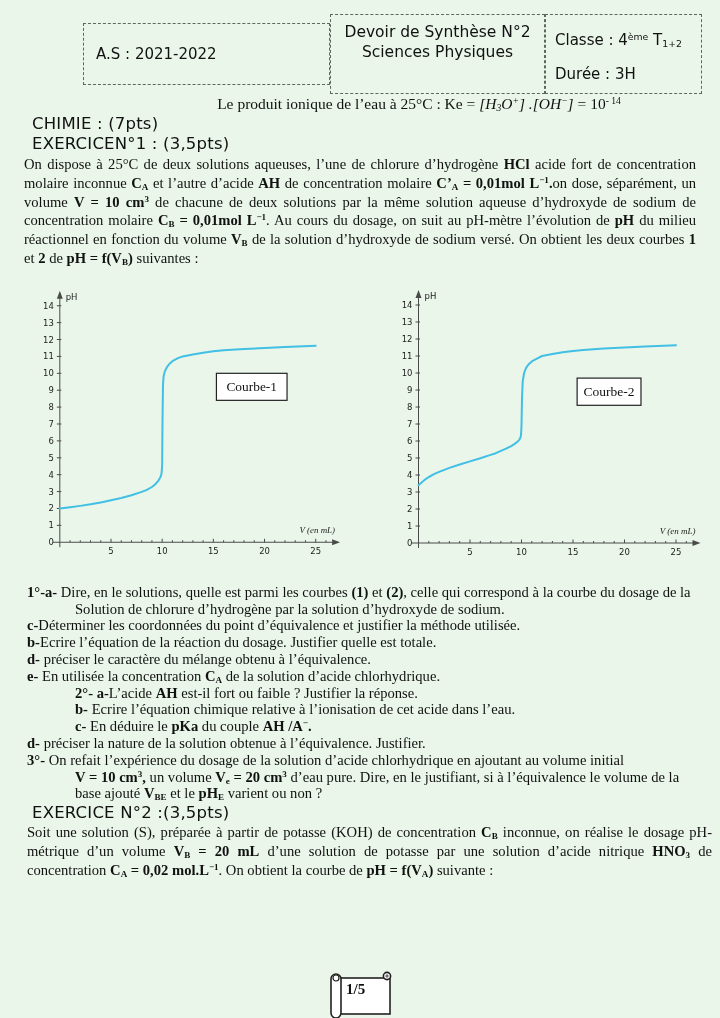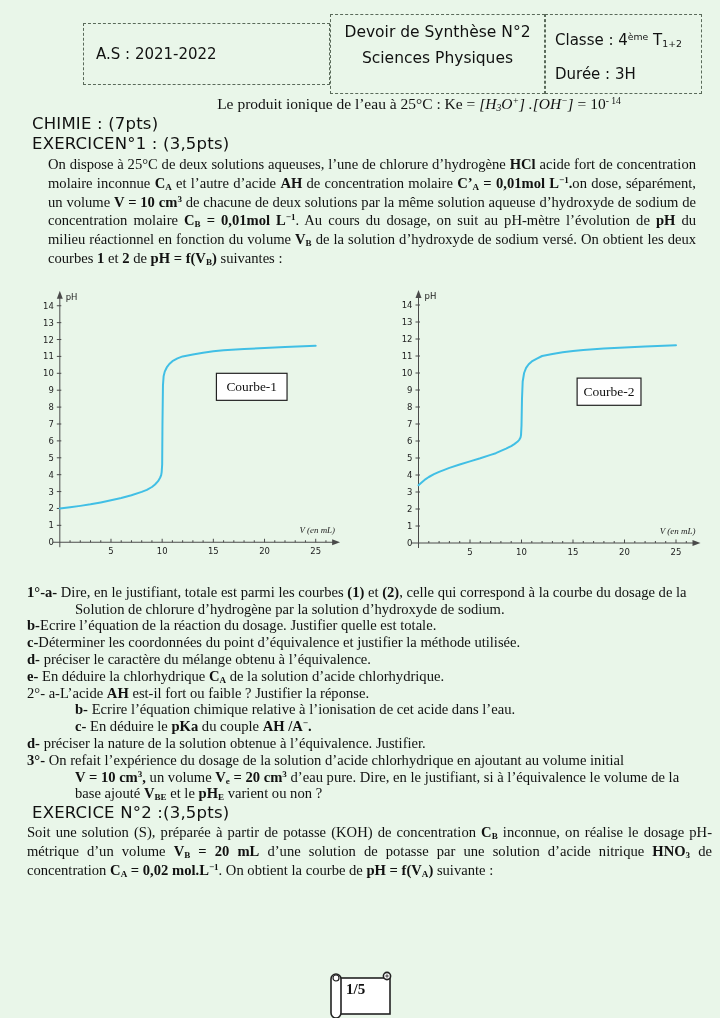--- a/index.html
+++ b/index.html
@@ -10,27 +10,27 @@
   }
   sub,sup{font-size:62%;line-height:0;}
   sub{vertical-align:-0.25em;}
   sup{vertical-align:0.55em;}
   .hdr{display:flex;margin:14px 0 0 83px;align-items:stretch;}
   .hbox{border:1.6px dashed #5a6a5a;box-sizing:border-box;background:transparent;}
   .hbox.left{width:247px;height:62px;align-self:center;display:flex;align-items:center;
     padding-left:12px;font-family:"DejaVu Sans",sans-serif;font-size:15px;}
   .hbox.mid{width:215px;height:80px;text-align:center;font-family:"DejaVu Sans",sans-serif;
     font-size:15.5px;padding-top:8px;}
-  .hbox.mid .l2{margin-top:8px;text-align:center;}
+  .hbox.mid .l2{margin-top:2px;text-align:center;}
   .hbox.right{width:157px;height:80px;font-family:"DejaVu Sans",sans-serif;font-size:15px;
     padding:16px 0 0 9px;}
   .hbox.right .l2{margin-top:16px;}
   .ke-line{font-size:15.5px;text-align:center;padding-left:118px;margin-top:1px;}
   .h-sans{font-family:"DejaVu Sans",sans-serif;font-size:16.5px;margin:1px 0 0 32px;letter-spacing:0.2px;}
-  .para{margin:2px 24px 0 48px;font-size:14.6px;line-height:18.8px;text-align:justify;}
+  .para{margin:2px 24px 0 24px;font-size:14.6px;line-height:18.8px;text-align:justify;}
   .charts-row{display:flex;margin:9px 0 0 30px;gap:34px;}
   .chart-box{position:relative;}
   .questions{margin:11px 20px 0 27px;font-size:14.6px;line-height:16.8px;}
   .q-line{min-height:16.8px;}
   .q-indent{padding-left:48px;}
   .para2{margin:1px 8px 0 27px;font-size:14.6px;line-height:18.8px;text-align:justify;}
   .scroll-marker{width:72px;margin:90px auto 0 auto;position:relative;left:3px;}
   .scroll-marker svg{display:block;}
   .scroll-num{position:absolute;left:19px;top:11px;font-weight:bold;font-size:15px;
     font-family:"Liberation Serif",serif;}
@@ -198,27 +198,27 @@
         <line x1="297.8" y1="266" x2="297.8" y2="264" stroke="#4a4a4a" stroke-width="1"></line>
         <text x="36" y="22" font-size="8.5" font-family="DejaVu Sans, sans-serif" fill="#222">pH</text>
         <text x="307" y="257" text-anchor="end" font-size="9" font-style="italic" font-family="Liberation Serif, serif" fill="#222">V (en mL)</text>
         <path d="M30.0,208.2 L33.1,205.5 L37.2,202.1 L40.3,200.0 L45.5,197.2 L50.6,194.9 L55.8,192.9 L60.9,190.9 L71.2,187.5 L81.5,184.4 L91.8,181.3 L102.1,177.9 L107.3,176.2 L112.4,173.9 L117.6,171.7 L122.7,169.1 L125.8,167.1 L128.9,164.8 L130.9,162.6 L132.0,160.6 L132.5,158.1 L133.0,148.7 L133.5,121.5 L134.2,104.5 L135.6,96.0 L137.6,90.9 L140.2,87.2 L143.3,84.4 L148.4,81.6 L153.6,79.0 L163.9,77.0 L174.2,75.3 L184.5,73.9 L194.8,72.9 L215.4,71.5 L236.0,70.5 L256.6,69.5 L287.5,68.3" fill="none" stroke="#41bfe5" stroke-width="2" stroke-linejoin="round" stroke-linecap="round"></path>
         <rect x="188.62" y="101.10000000000002" width="63.860000000000014" height="27.19999999999999" fill="#ffffff" stroke="#222" stroke-width="1.2"></rect>
         <text x="220.55" y="119.20000000000002" text-anchor="middle" font-size="13.5" font-family="Liberation Serif, serif" fill="#111">Courbe-2</text>
       </svg></div>
 </div>
 
 <div class="questions">
-    <div class="q-line"><span style="font-weight: bold;">1°-a-</span><span> Dire, en le justifiant, totale est parmi les courbes </span><span style="font-weight: bold;">(1)</span><span> et </span><span style="font-weight: bold;">(2)</span><span>, celle qui correspond à la courbe du  dosage  de la</span></div>
+    <div class="q-line"><span style="font-weight: bold;">1°-a-</span><span> Dire, en le solutions, quelle est parmi les courbes </span><span style="font-weight: bold;">(1)</span><span> et </span><span style="font-weight: bold;">(2)</span><span>, celle qui correspond à la courbe du  dosage  de la</span></div>
     <div class="q-line q-indent"><span>Solution de chlorure d’hydrogène par la solution d’hydroxyde de sodium.</span></div>
+    <div class="q-line"><span style="font-weight: bold;">c-</span><span>Déterminer les coordonnées du point d’équivalence  et justifier la méthode utilisée.</span></div>
     <div class="q-line"><span> </span><span style="font-weight: bold;">b-</span><span>Ecrire l’équation de la réaction du dosage. Justifier quelle est totale.</span></div>
-    <div class="q-line"><span style="font-weight: bold;">c-</span><span>Déterminer les coordonnées du point d’équivalence  et justifier la méthode utilisée.</span></div>
     <div class="q-line"><span style="font-weight: bold;">d-</span><span> préciser le caractère du mélange obtenu à l’équivalence.</span></div>
-    <div class="q-line"><span style="font-weight: bold;">e-</span><span> En déduire la chlorhydrique </span><span style="font-weight: bold;">C</span><sub style="font-weight: bold;">A</sub><span> de la solution d’acide chlorhydrique.</span></div>
-    <div class="q-line"><span style="font-weight: normal;">2°- a-</span><span>L’acide </span><span style="font-weight: bold;">AH</span><span> est-il fort ou faible ? Justifier la réponse.</span></div>
+    <div class="q-line"><span style="font-weight: bold;">e-</span><span> En utilisée la concentration </span><span style="font-weight: bold;">C</span><sub style="font-weight: bold;">A</sub><span> de la solution d’acide chlorhydrique.</span></div>
+    <div class="q-line"><span style="font-weight: bold; margin-left: 48px;">2°- a-</span><span>L’acide </span><span style="font-weight: bold;">AH</span><span> est-il fort ou faible ? Justifier la réponse.</span></div>
     <div class="q-line q-indent"><span style="font-weight: bold;">b-</span><span> Ecrire l’équation chimique relative à l’ionisation de cet acide dans l’eau.</span></div>
     <div class="q-line q-indent"><span style="font-weight: bold;">c-</span><span> En déduire le </span><span style="font-weight: bold;">pKa</span><span> du couple </span><span style="font-weight: bold;">AH /A</span><sup style="font-weight: bold;">−</sup><span style="font-weight: bold;">.</span></div>
     <div class="q-line"><span style="font-weight: bold;">d-</span><span> préciser la nature de la solution obtenue à l’équivalence. Justifier.</span></div>
     <div class="q-line"><span style="font-weight: bold;">3°-</span><span> On refait l’expérience du dosage de la solution d’acide chlorhydrique en ajoutant au volume initial</span></div>
     <div class="q-line q-indent"><span style="font-weight: bold;">V = 10 cm</span><sup style="font-weight: bold;">3</sup><span style="font-weight: bold;">,</span><span> un volume </span><span style="font-weight: bold;">V</span><sub style="font-weight: bold;">e</sub><span style="font-weight: bold;"> = 20 cm</span><sup style="font-weight: bold;">3</sup><span> d’eau pure. Dire, en le justifiant, si à l’équivalence le volume de la</span></div>
     <div class="q-line q-indent"><span>base ajouté </span><span style="font-weight: bold;">V</span><sub style="font-weight: bold;">BE</sub><span> et le </span><span style="font-weight: bold;">pH</span><sub style="font-weight: bold;">E</sub><span> varient ou non ?</span></div>
   </div>
 
 <div class="h-sans">EXERCICE N°2 :(3,5pts)</div>
 <div class="para2"><span>Soit une solution (S), préparée à partir de potasse (KOH) de concentration </span><span style="font-weight: bold;">C</span><sub style="font-weight: bold;">B</sub><span> inconnue, on réalise le dosage  pH-métrique d’un volume </span><span style="font-weight: bold;">V</span><sub style="font-weight: bold;">B</sub><span style="font-weight: bold;"> = 20 mL</span><span> d’une solution de potasse par une solution d’acide nitrique </span><span style="font-weight: bold;">HNO</span><sub style="font-weight: bold;">3</sub><span> de concentration </span><span style="font-weight: bold;">C</span><sub style="font-weight: bold;">A</sub><span style="font-weight: bold;"> = 0,02 mol.L</span><sup style="font-weight: bold;">−1</sup><span>. On obtient la courbe de </span><span style="font-weight: bold;">pH = f(V</span><sub style="font-weight: bold;">A</sub><span style="font-weight: bold;">)</span><span> suivante :</span></div>

